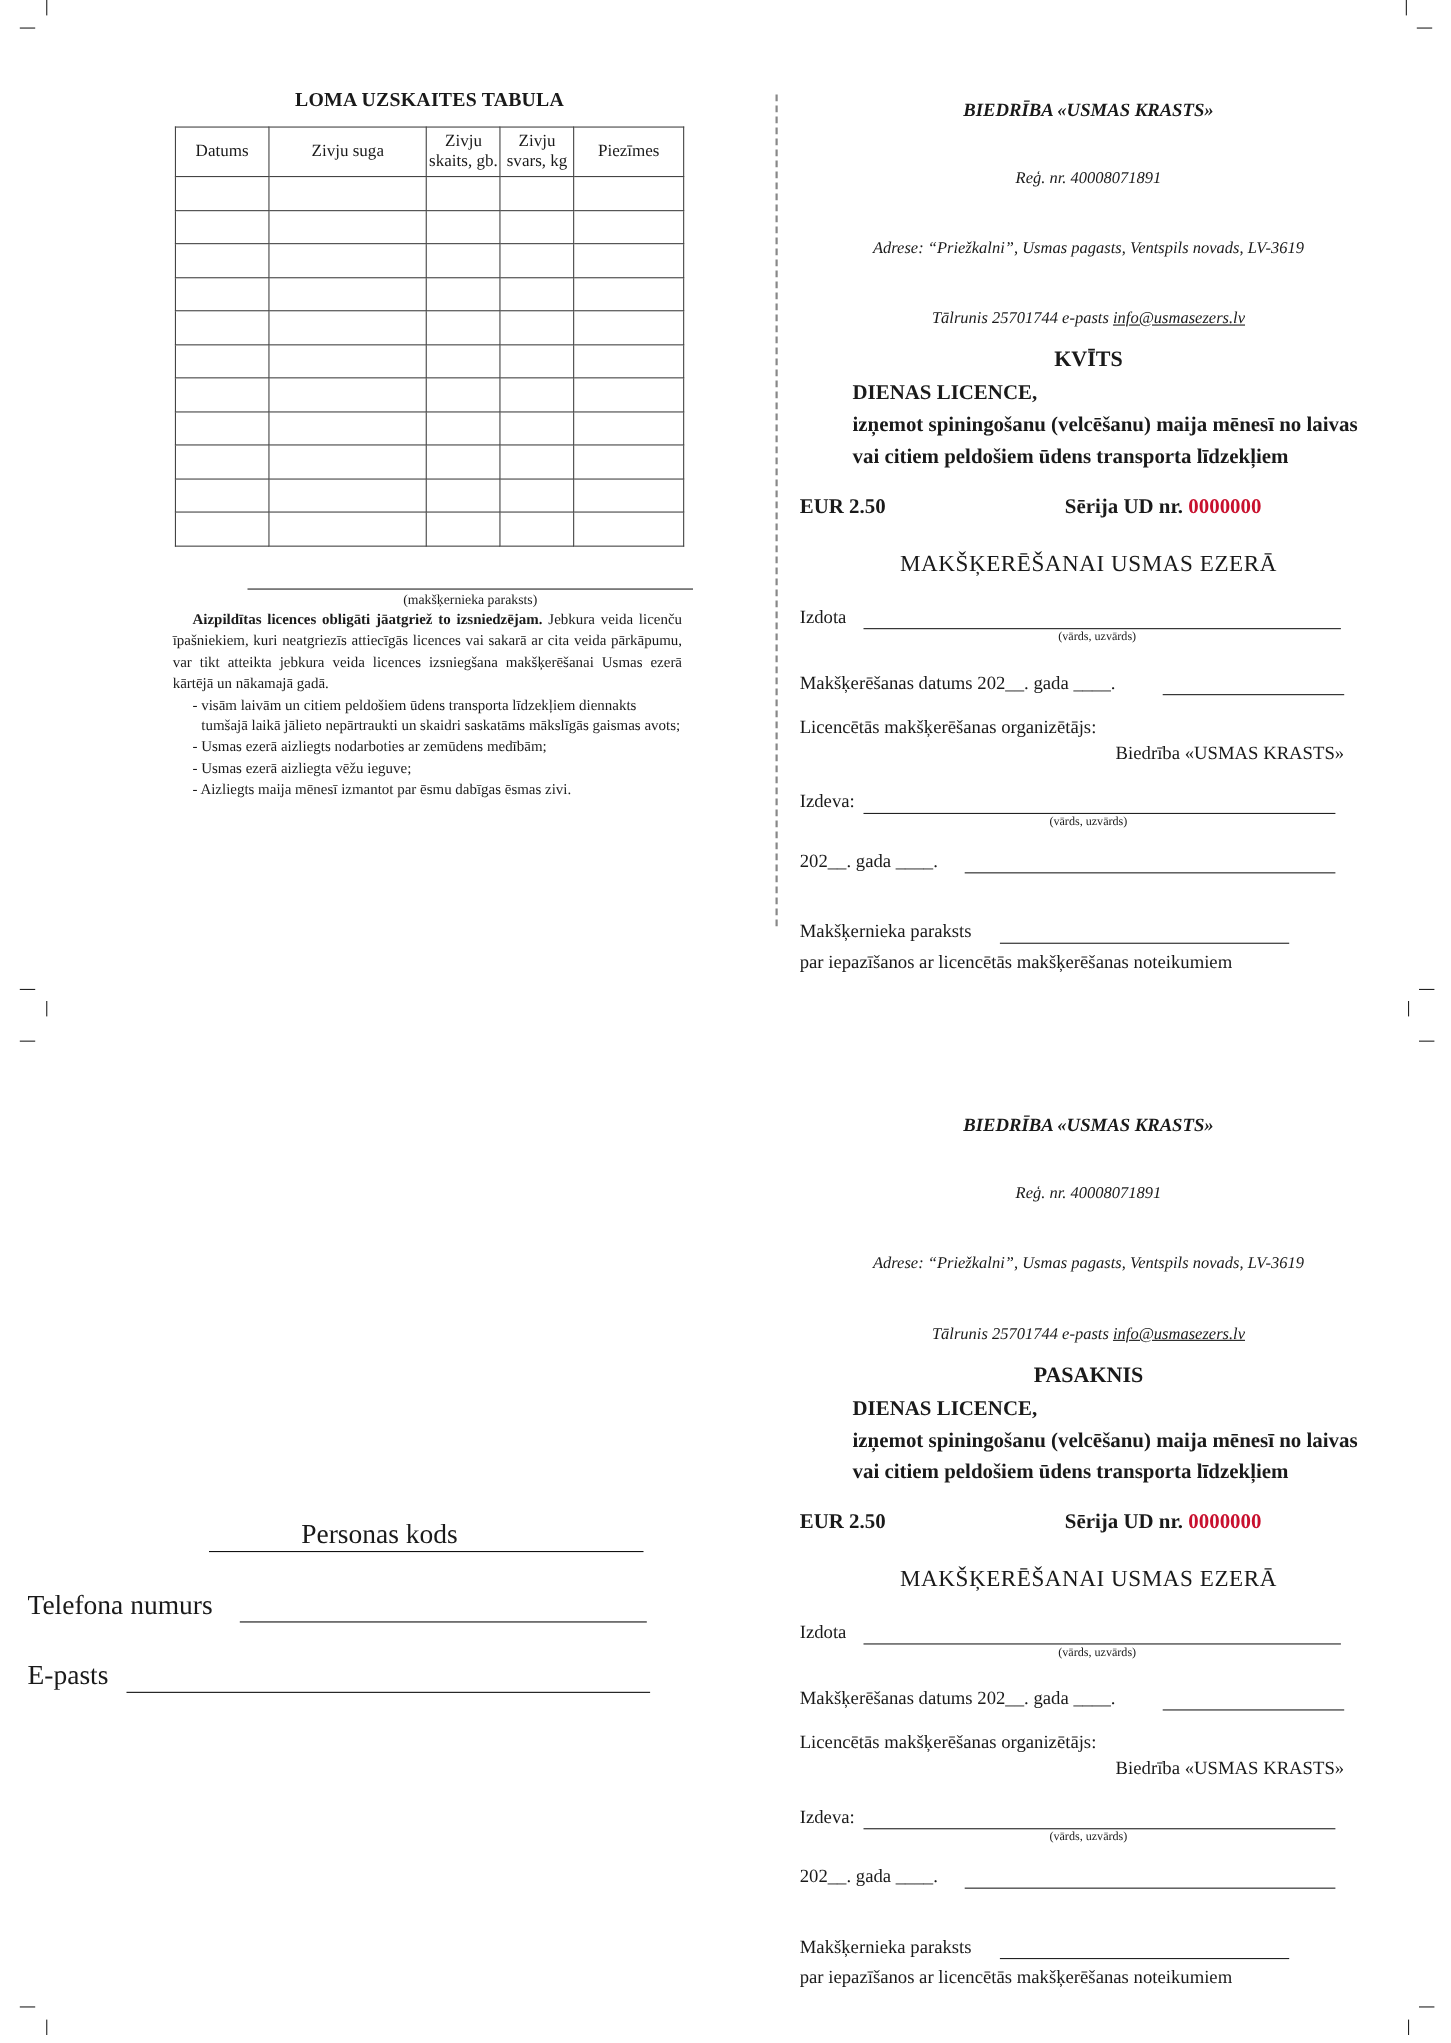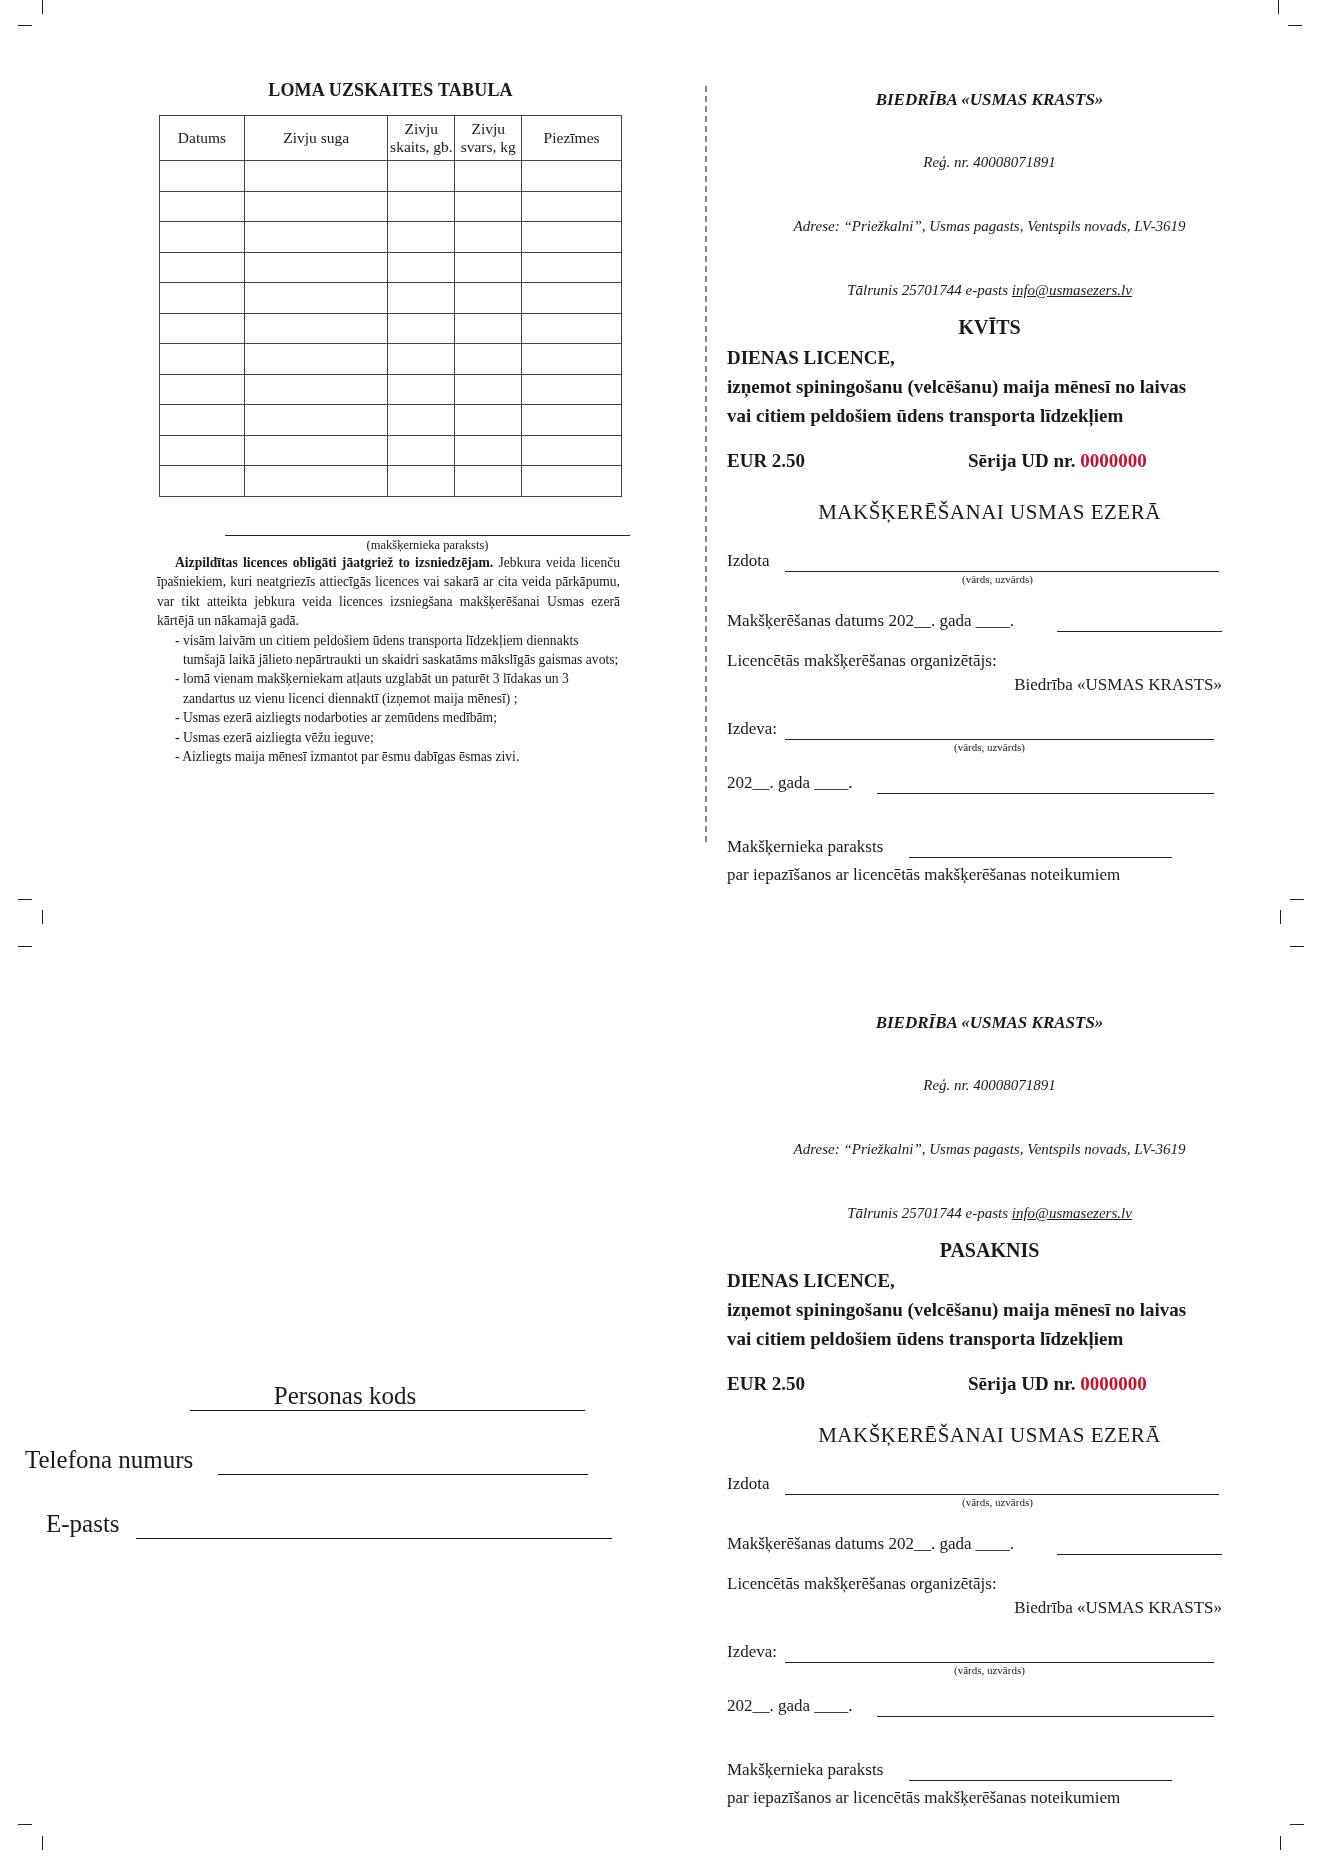--- a/index.html
+++ b/index.html
@@ -25,21 +25,21 @@
   .rules li { text-indent:-8px; padding-left:8px; text-align:left; }
 
   .dash { left:705px; width:0; border-left:2px dashed #888; }
 
   
   .slip { position:absolute; left:727px; width:525px; }
   .slip .org { text-align:center; font-style:italic; font-weight:bold; font-size:17px; }
   .slip .meta { text-align:center; font-style:italic; font-size:15px; line-height:24px;margin-top:40px; }
   .slip .meta a { color:#1a1a1a; text-decoration:underline; }
   .slip .doc-title { text-align:center; font-weight:bold; font-size:20px; margin-top:14px; }
-  .slip .lic { font-weight:bold; font-size:19px; line-height:29px; margin-top:4px; }
+  .slip .lic { font-weight:bold; font-size:19px; line-height:29px; margin-top:4px;margin-left:48px; }
   .slip .price-row { position:relative; height:30px; margin-top:20px; font-weight:bold; font-size:19px; }
   .slip .price-row .eur { position:absolute; left:0; top:0; }
   .slip .price-row .serija { position:absolute; left:241px; top:0; }
   .slip .price-row .num { color:#c8102e; }
   .slip .lake { text-align:center; font-size:21px; letter-spacing:0.5px; margin-top:20px; }
   .field { position:relative; font-size:17px; height:24px; }
   .field .line { position:absolute; border-top:1.3px solid #222; }
   .field .caption { position:absolute; font-size:11px; }
 
   
@@ -163,21 +163,20 @@
     </tbody>
 </table>
 
 <div class="abs sig-line"></div>
 <div class="abs sig-caption">(makšķernieka paraksts)</div>
 
 <div class="abs rules">
   <p class="indent"><b>Aizpildītas licences obligāti jāatgriež to izsniedzējam.</b><span> Jebkura veida licenču īpašniekiem, kuri neatgriezīs attiecīgās licences vai sakarā ar cita veida pārkāpumu, var tikt atteikta jebkura veida licences izsniegšana makšķerēšanai Usmas ezerā kārtējā un nākamajā gadā.</span></p>
   <ul>
     <li>- visām laivām un citiem peldošiem ūdens transporta līdzekļiem diennakts tumšajā laikā jālieto nepārtraukti un skaidri saskatāms mākslīgās gaismas avots;</li>
-    <li>- lomā vienam makšķerniekam atļauts uzglabāt un paturēt 3 līdakas un 3 zandartus uz vienu licenci diennaktī (izņemot maija mēnesī) ;</li>
     <li>- Usmas ezerā aizliegts nodarboties ar zemūdens medībām;</li>
     <li>- Usmas ezerā aizliegta vēžu ieguve;</li>
     <li>- Aizliegts maija mēnesī izmantot par ēsmu dabīgas ēsmas zivi.</li>
   </ul>
 </div>
 
 <div class="abs dash" style="top:86px;height:756px;"></div>
 
 <div class="slip" style="top:90px;">
   <div class="org">BIEDRĪBA «USMAS KRASTS»</div>
@@ -268,16 +267,16 @@
 </div>
 
 <div class="pfield" style="top:1382px;width:640px;height:34px;text-align:center;">
   <span>Personas kods</span>
   <span class="line" style="left:165px;width:395px;"></span>
 </div>
 <div class="pfield" style="top:1446px;width:640px;height:34px;">
   <span>Telefona numurs</span>
   <span class="line" style="left:193px;width:370px;"></span>
 </div>
-<div class="pfield" style="top:1510px;width:640px;height:34px;margin-left:21px;">
+<div class="pfield" style="top:1510px;width:640px;height:34px;">
   <span>E-pasts</span>
   <span class="line" style="left:90px;width:476px;"></span>
 </div>
 
 </body></html>

